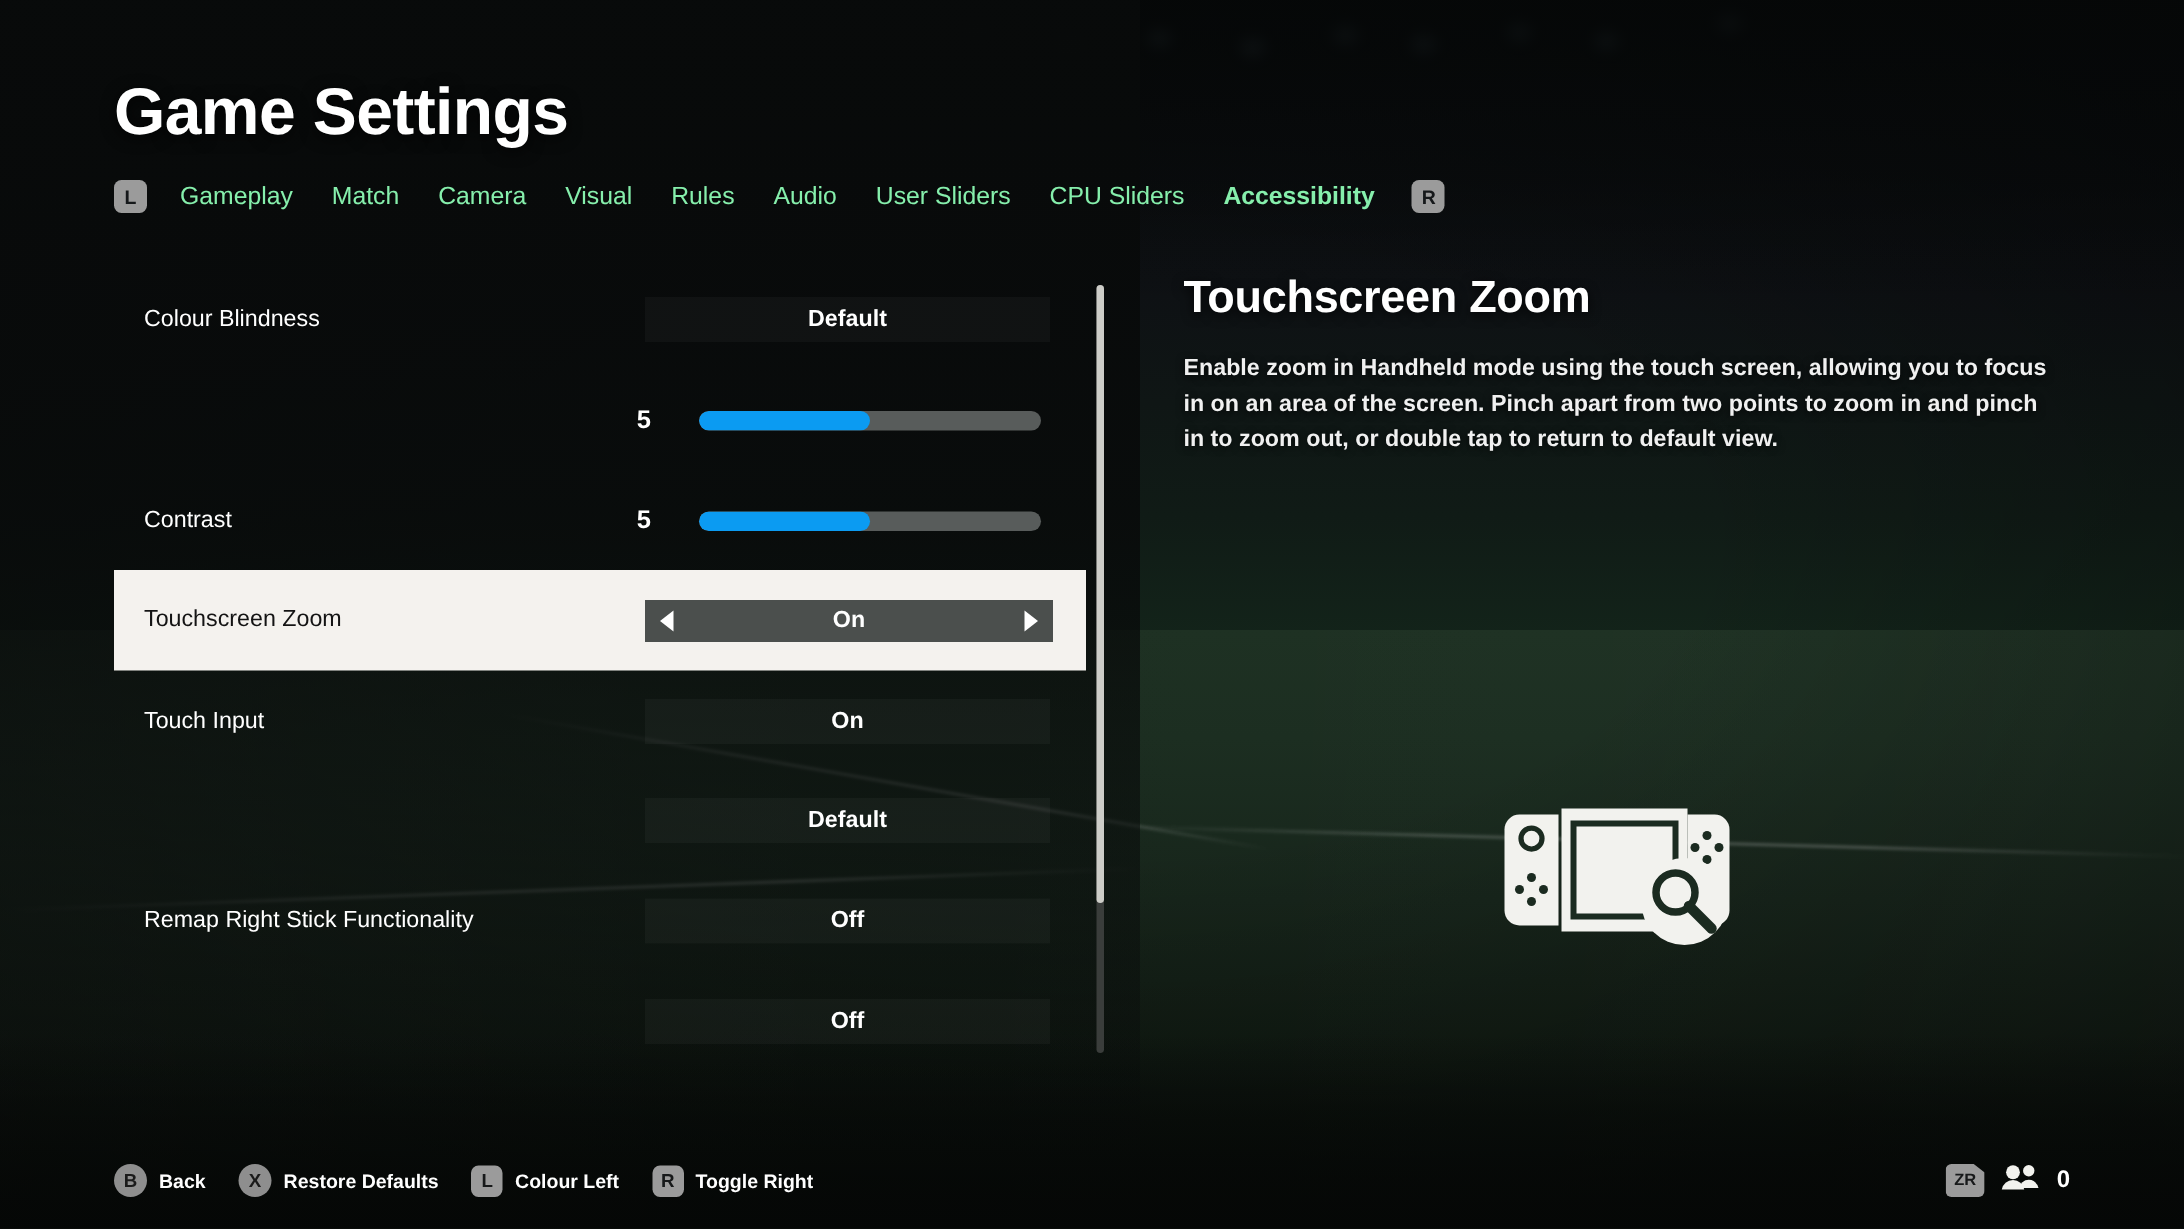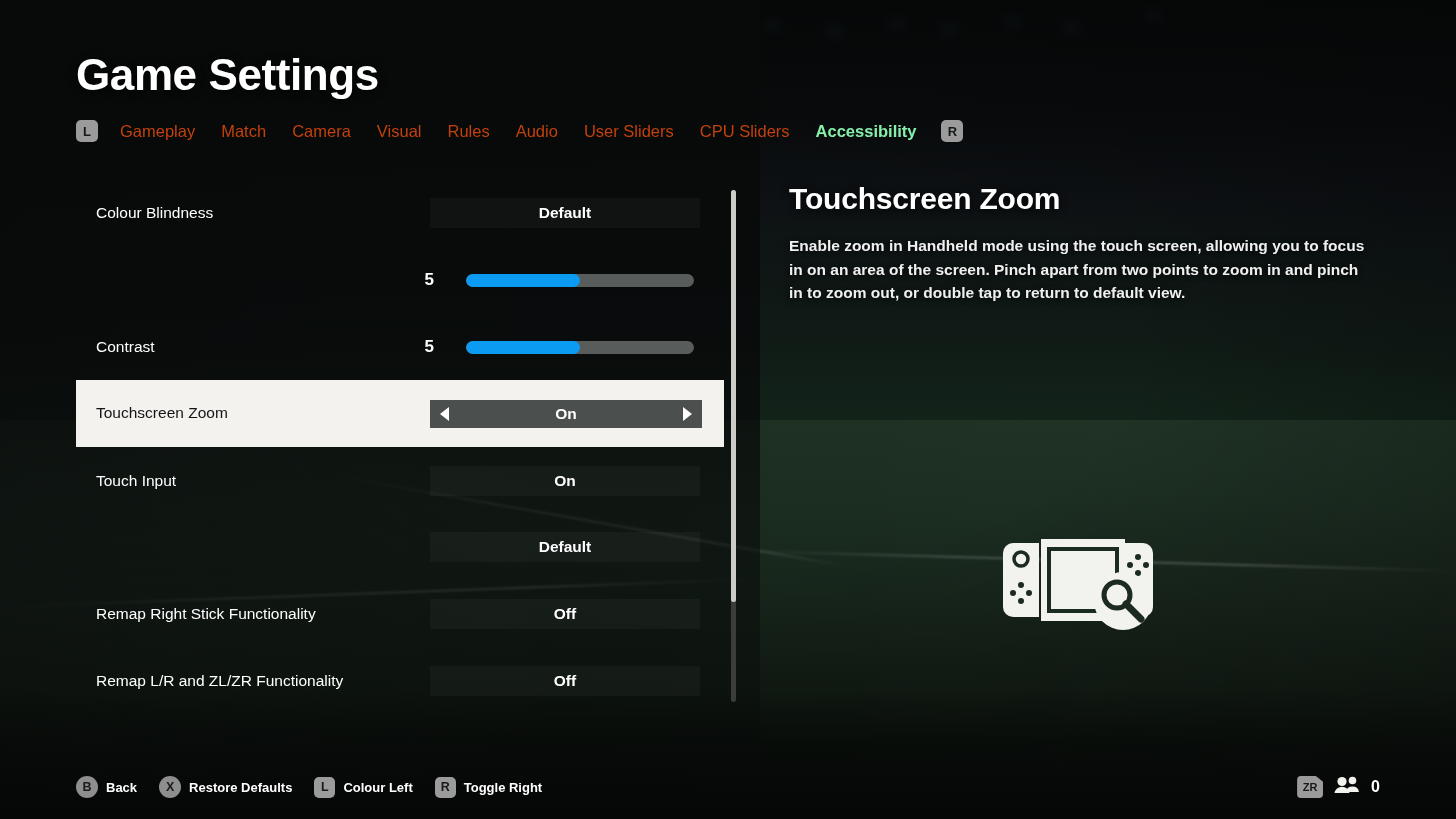--- a/index.html
+++ b/index.html
@@ -67,21 +67,21 @@
     display:flex; align-items:center; gap:0;
   }
   .bumper {
     width:22px; height:22px; border-radius:5px;
     background:#9b9b9b; color:#15181a;
     font-size:13px; font-weight:bold;
     display:flex; align-items:center; justify-content:center;
     flex:none;
   }
   .tab {
-    font-size:16.5px; color:#c2410c; padding:0 13px; white-space:nowrap;
+    font-size:16.5px; color:#86efac; padding:0 13px; white-space:nowrap;
     line-height:22px;
   }
   .tab.active { color:#86efac; font-weight:bold; }
   .tabbar .bumper.left  { margin-right:9px; }
   .tabbar .bumper.right { margin-left:12px; }
 
   
   .list { position:absolute; left:76px; top:180px; width:648px; height:530px; }
   .row {
     position:absolute; left:0; width:648px; height:66px;
@@ -263,21 +263,20 @@
     <div class="row" style="top:334px;">
       <div class="valbox">Default</div>
     </div>
 
     <div class="row" style="top:401px;">
       <div class="label">Remap Right Stick Functionality</div>
       <div class="valbox">Off</div>
     </div>
 
     <div class="row" style="top:468px;">
-      <div class="label" style="width:300px;">Remap L/R and ZL/ZR Functionality</div>
       <div class="valbox">Off</div>
     </div>
 
   </div>
 
   <div class="scroll-track">
     <div class="scroll-thumb"></div>
   </div>
 
   <div class="detail">

